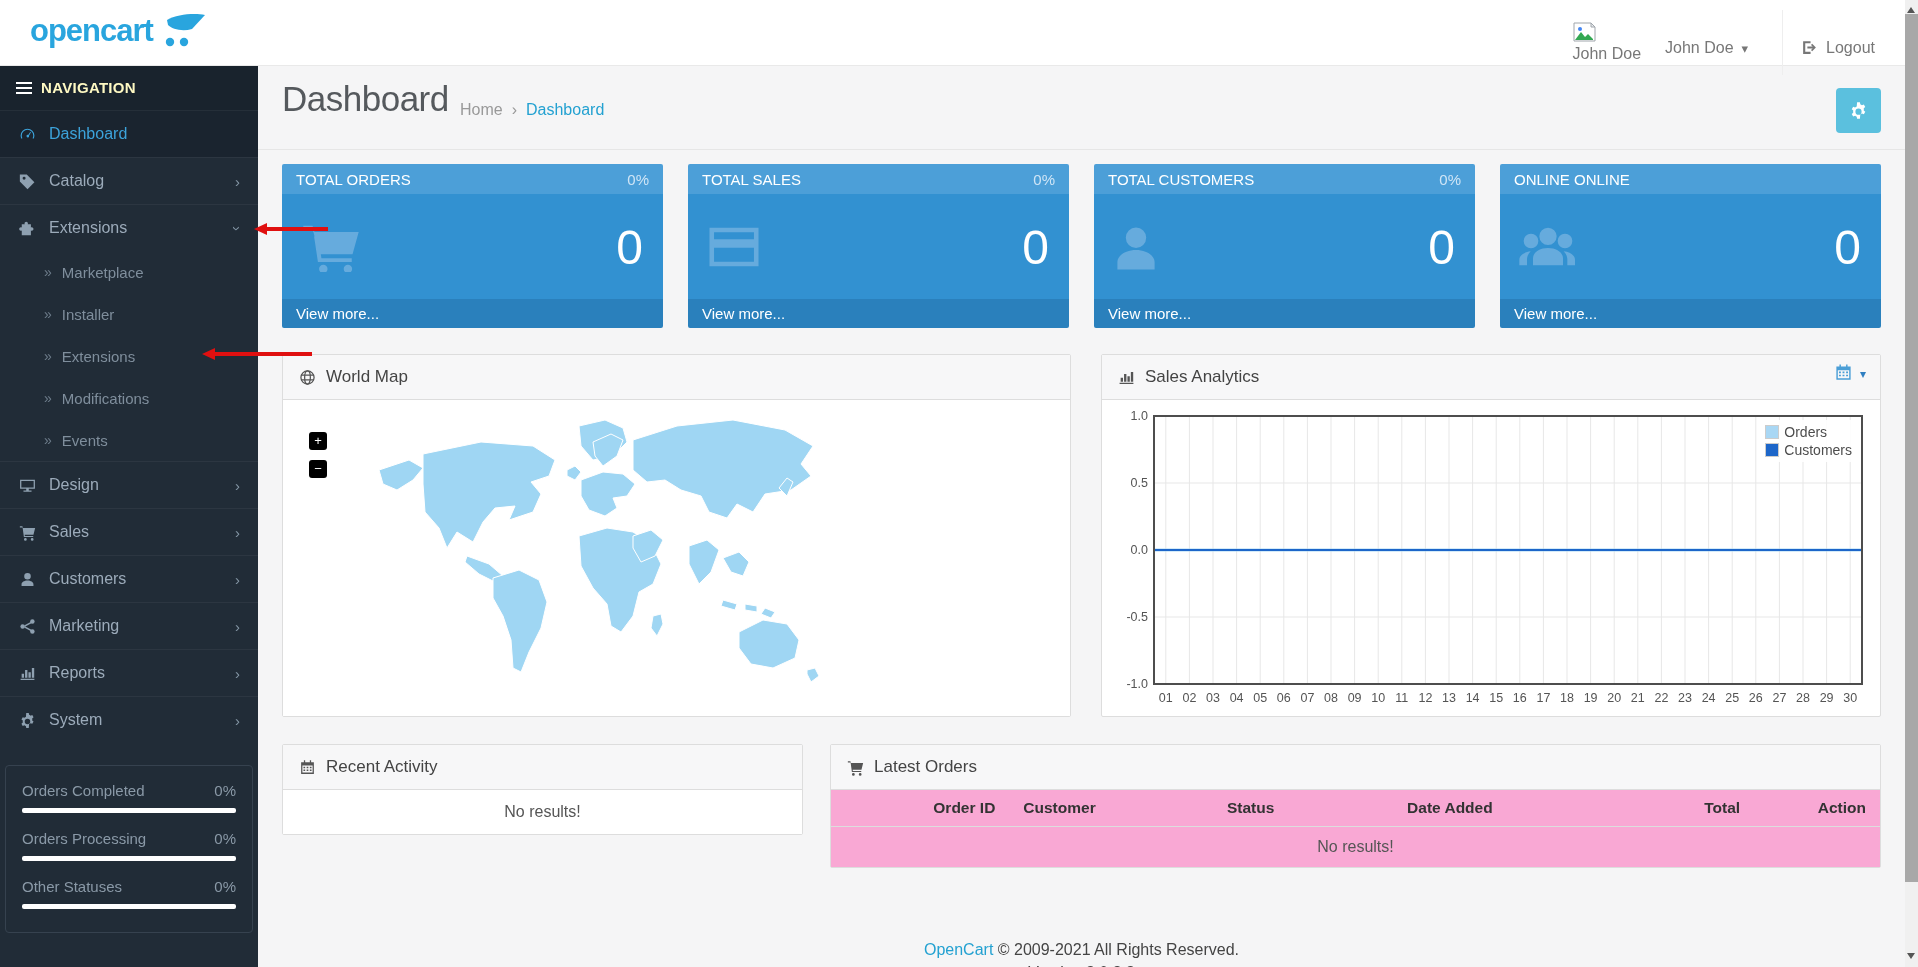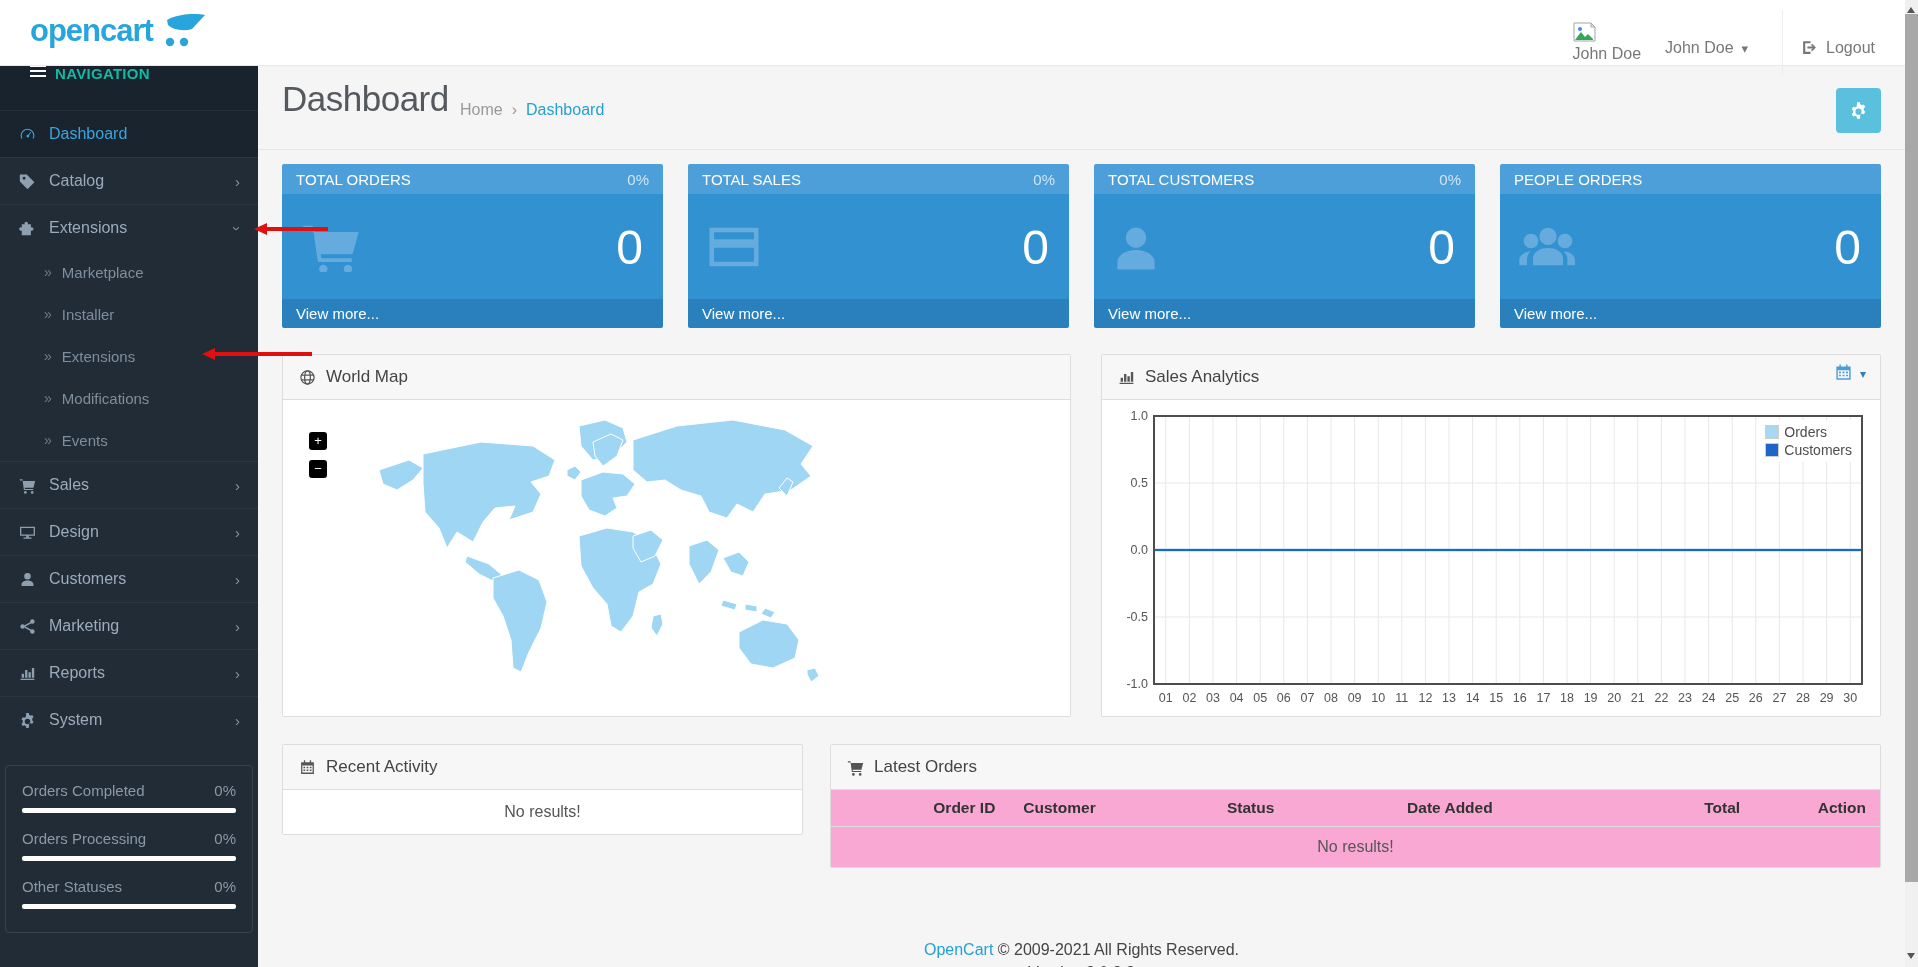--- a/index.html
+++ b/index.html
@@ -12,22 +12,22 @@
   .logo-text{color:#29a5de;font-size:31px;font-weight:bold;letter-spacing:-1px;line-height:38px;}
   .topbar-right{position:absolute;right:30px;top:0;height:65px;display:flex;align-items:center;margin-top:10px;}
   .avatar-wrap{display:flex;flex-direction:column;align-items:flex-start;margin-right:14px;}
   .avatar-alt{color:#777;font-size:16px;margin-top:3px;}
   .user-dd{display:flex;align-items:center;gap:8px;color:#777;font-size:16px;cursor:pointer;padding:6px 10px;margin-top:10px;}
   .caret::after{content:"\25BE";font-size:13px;color:#777;}
   .vdiv{width:1px;height:65px;background:#eee;margin:0 18px 0 24px;}
   .logout{display:flex;align-items:center;gap:8px;color:#777;font-size:16px;cursor:pointer;margin-top:10px;}
   
   .sidebar{position:absolute;top:65px;left:0;width:258px;bottom:0;background:#212c37;z-index:4;}
-  .nav-header{height:45px;background:#19232d;color:#14b8a6;font-weight:bold;font-size:15px;letter-spacing:.3px;
-              display:flex;align-items:flex-start;gap:9px;padding:0 30px;}
+  .nav-header{height:45px;background:#19232d;color:#fef9c3;font-weight:bold;font-size:15px;letter-spacing:.3px;
+              display:flex;align-items:center;gap:9px;padding:0 16px;}
   .burger{width:16px;height:12px;background:repeating-linear-gradient(to bottom,#fff 0 2.5px,transparent 2.5px 5px);}
   .menu{list-style:none;margin:0;padding:0;}
   .mi{display:flex;align-items:center;gap:13px;height:46px;padding:0 18px;color:#9cabba;font-size:16px;
       border-top:1px solid rgba(255,255,255,.05);cursor:pointer;}
   .mi .ic{width:18px;display:flex;justify-content:center;color:#8ea0b0;}
   .mi.active{background:#1a242f;color:#3ca3db;}
   .mi.active .ic{color:#3ca3db;}
   .chev{margin-left:auto;color:#8496a5;font-size:15px;line-height:1;}
   .chev-r::after{content:"\203A";}
   .chev-d{display:inline-block;transform:rotate(90deg);}
@@ -192,33 +192,33 @@
       <span class="gg">»</span>
       <span>Modifications</span>
     </li>
     <li class="smi">
       <span class="gg">»</span>
       <span>Events</span>
     </li>
     <li class="mi">
       <span class="ic">
         <svg width="17" height="17" viewBox="0 0 16 16" fill="currentColor">
+            <path d="M1 2.5h14v8.5H9.2v1.6h2.6v1.2H4.2v-1.2h2.6V11H1V2.5zm1.2 1.2v6.1h11.6V3.7H2.2z"></path>
+          </svg>
+      </span>
+      <span>Design</span>
+      <span class="chev chev-r"></span>
+    </li>
+    <li class="mi">
+      <span class="ic">
+        <svg width="17" height="17" viewBox="0 0 16 16" fill="currentColor">
             <path d="M0.8 2h2.4l.5 1.7h11.5L13.6 10H4.9L3.3 3.2H.8V2zm4.7 9.2h7.9v1.1H4.6L3.6 5h1.1l.8 6.2zM6 13.2a1.3 1.3 0 1 1 0 2.6 1.3 1.3 0 0 1 0-2.6zm6.4 0a1.3 1.3 0 1 1 0 2.6 1.3 1.3 0 0 1 0-2.6z"></path>
           </svg>
       </span>
       <span>Sales</span>
-      <span class="chev chev-r"></span>
-    </li>
-    <li class="mi">
-      <span class="ic">
-        <svg width="17" height="17" viewBox="0 0 16 16" fill="currentColor">
-            <path d="M1 2.5h14v8.5H9.2v1.6h2.6v1.2H4.2v-1.2h2.6V11H1V2.5zm1.2 1.2v6.1h11.6V3.7H2.2z"></path>
-          </svg>
-      </span>
-      <span>Design</span>
       <span class="chev chev-r"></span>
     </li>
     <li class="mi">
       <span class="ic">
         <svg width="17" height="17" viewBox="0 0 16 16" fill="currentColor">
             <path d="M8 1.8a3.1 3.1 0 1 1 0 6.2 3.1 3.1 0 0 1 0-6.2zM8 9c3.1 0 5.6 1.6 5.6 3.6v1.6H2.4v-1.6C2.4 10.6 4.9 9 8 9z"></path>
           </svg>
       </span>
       <span>Customers</span>
       <span class="chev chev-r"></span>
@@ -331,21 +331,21 @@
           <svg width="48" height="52" viewBox="0 0 16 16" fill="currentColor">
               <path d="M8 1.5a3.4 3.4 0 1 1 0 6.8 3.4 3.4 0 0 1 0-6.8zM8 9c3.4 0 6.2 1.8 6.2 4v2.5H1.8V13c0-2.2 2.8-4 6.2-4z"></path>
             </svg>
         </span>
         <span class="card-val">0</span>
       </div>
       <div class="card-foot">View more...</div>
     </div>
     <div class="card">
       <div class="card-head">
-        <span>PEOPLE ORDERS</span>
+        <span>ONLINE ONLINE</span>
         <span class="card-pct"></span>
       </div>
       <div class="card-body">
         <span class="card-icon">
           <svg width="60" height="50" viewBox="0 0 18 14" fill="currentColor">
               <path d="M9 1.2a2.6 2.6 0 1 1 0 5.2 2.6 2.6 0 0 1 0-5.2zM3.9 3a2.2 2.2 0 1 1 0 4.4A2.2 2.2 0 0 1 3.9 3zm10.2 0a2.2 2.2 0 1 1 0 4.4 2.2 2.2 0 0 1 0-4.4zM9 7.3c2.5 0 4.5 1.4 4.5 3v2.2h-9v-2.2c0-1.6 2-3 4.5-3zM3.2 12.5H.4v-1.7c0-1.3 1.5-2.3 3.4-2.5-.7.7-1.1 1.5-1.1 2.5v1.7zm14.4 0h-2.8v-1.7c0-1-.4-1.8-1.1-2.5 1.9.2 3.4 1.2 3.4 2.5v1.7z"></path>
             </svg>
         </span>
         <span class="card-val">0</span>
       </div>

